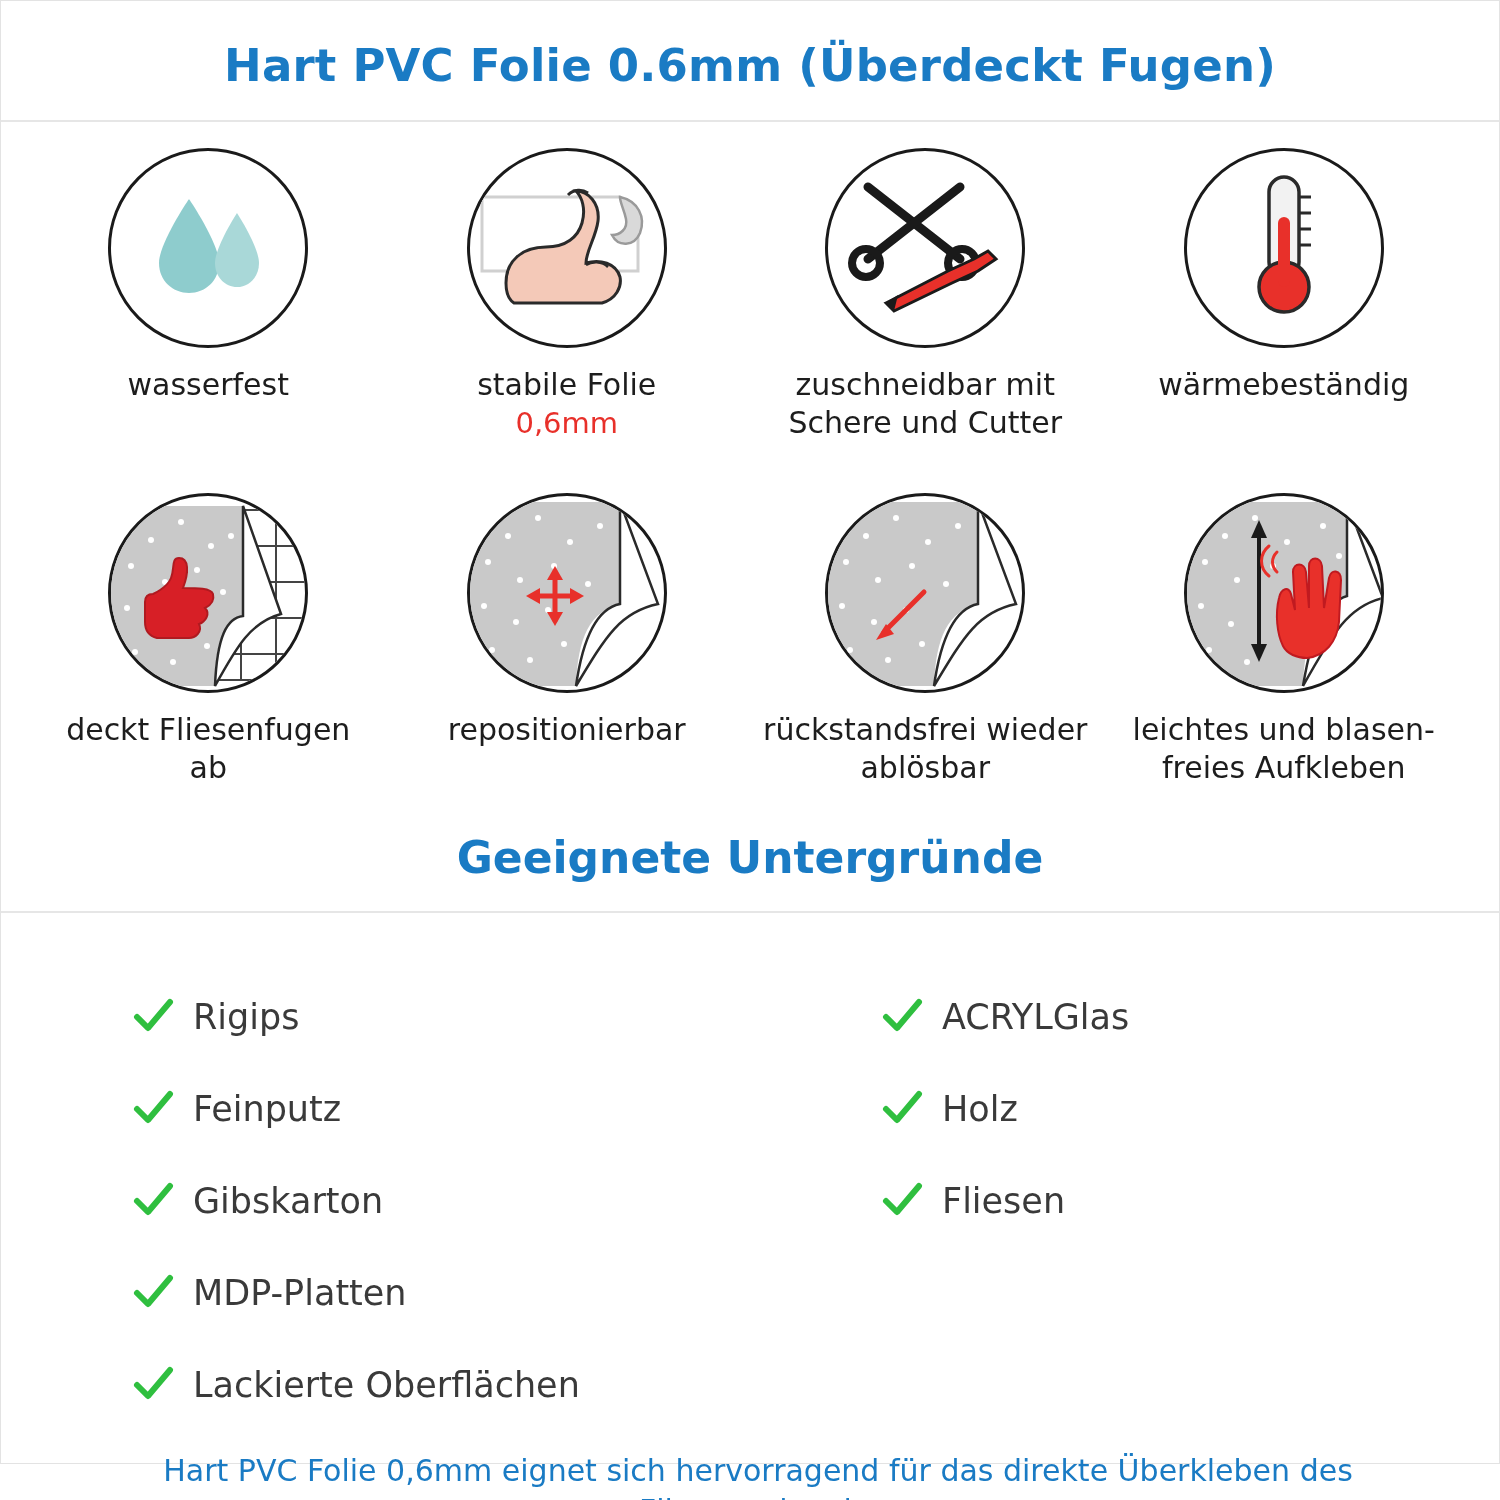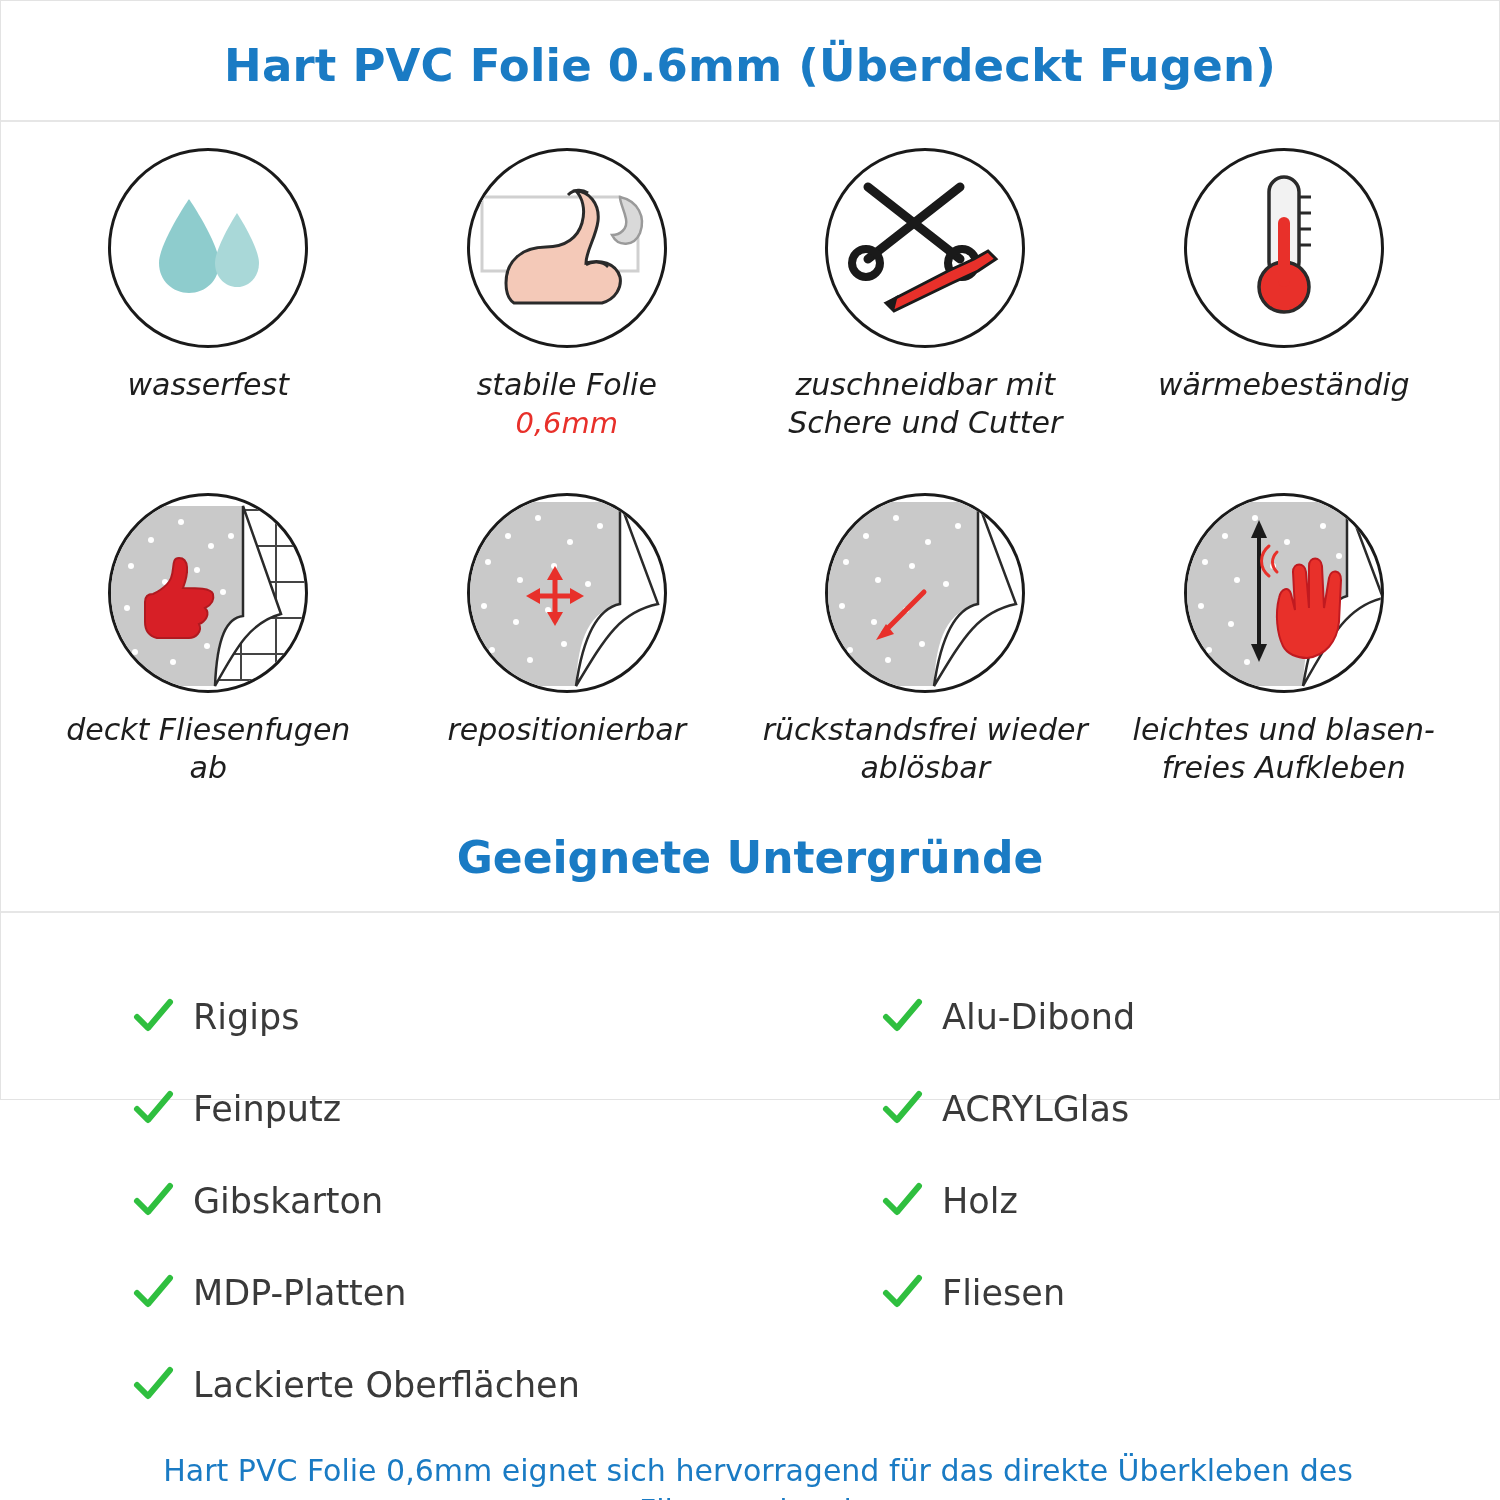--- a/index.html
+++ b/index.html
@@ -10,21 +10,21 @@
   body {
     width: 1500px;
     height: 1500px;
     font-family: "DejaVu Sans", sans-serif;
     color: #2b2b2b;
     overflow: hidden;
   }
   .page {
     position: relative;
     width: 1500px;
-    height: 1100px;
+    height: 1464px;
     box-sizing: border-box;
     border: 1px solid #e3e3e3;
   }
 
   
   .main-title {
     text-align: center;
     color: #1a7bc4;
     font-size: 45px;
     font-weight: bold;
@@ -36,21 +36,20 @@
     background: #e6e6e6;
     margin: 28px 0 0 0;
   }
 
   
   .features {
     display: grid;
     grid-template-columns: repeat(4, 1fr);
     padding: 26px 36px 0 28px;
     row-gap: 22px;
-    font-style: italic;
   }
   .feature {
     display: flex;
     flex-direction: column;
     align-items: center;
   }
   .circle {
     width: 200px;
     height: 200px;
     border-radius: 50%;
@@ -380,26 +379,20 @@
       <div class="list-item">
         <svg class="check" viewBox="0 0 44 44">
             <path d="M6 22 L17 33 L39 7" fill="none" stroke="#2fbf3f" stroke-width="6" stroke-linecap="round" stroke-linejoin="round"></path>
           </svg>
         <span class="item-label">Lackierte Oberflächen</span>
       </div>
     </div>
 
     <div class="list right">
 
-      <div class="list-item">
-        <svg class="check" viewBox="0 0 44 44">
-            <path d="M6 22 L17 33 L39 7" fill="none" stroke="#2fbf3f" stroke-width="6" stroke-linecap="round" stroke-linejoin="round"></path>
-          </svg>
-        <span class="item-label">Alu-Dibond</span>
-      </div>
 
       <div class="list-item">
         <svg class="check" viewBox="0 0 44 44">
             <path d="M6 22 L17 33 L39 7" fill="none" stroke="#2fbf3f" stroke-width="6" stroke-linecap="round" stroke-linejoin="round"></path>
           </svg>
         <span class="item-label">ACRYLGlas</span>
       </div>
 
 
       <div class="list-item">

